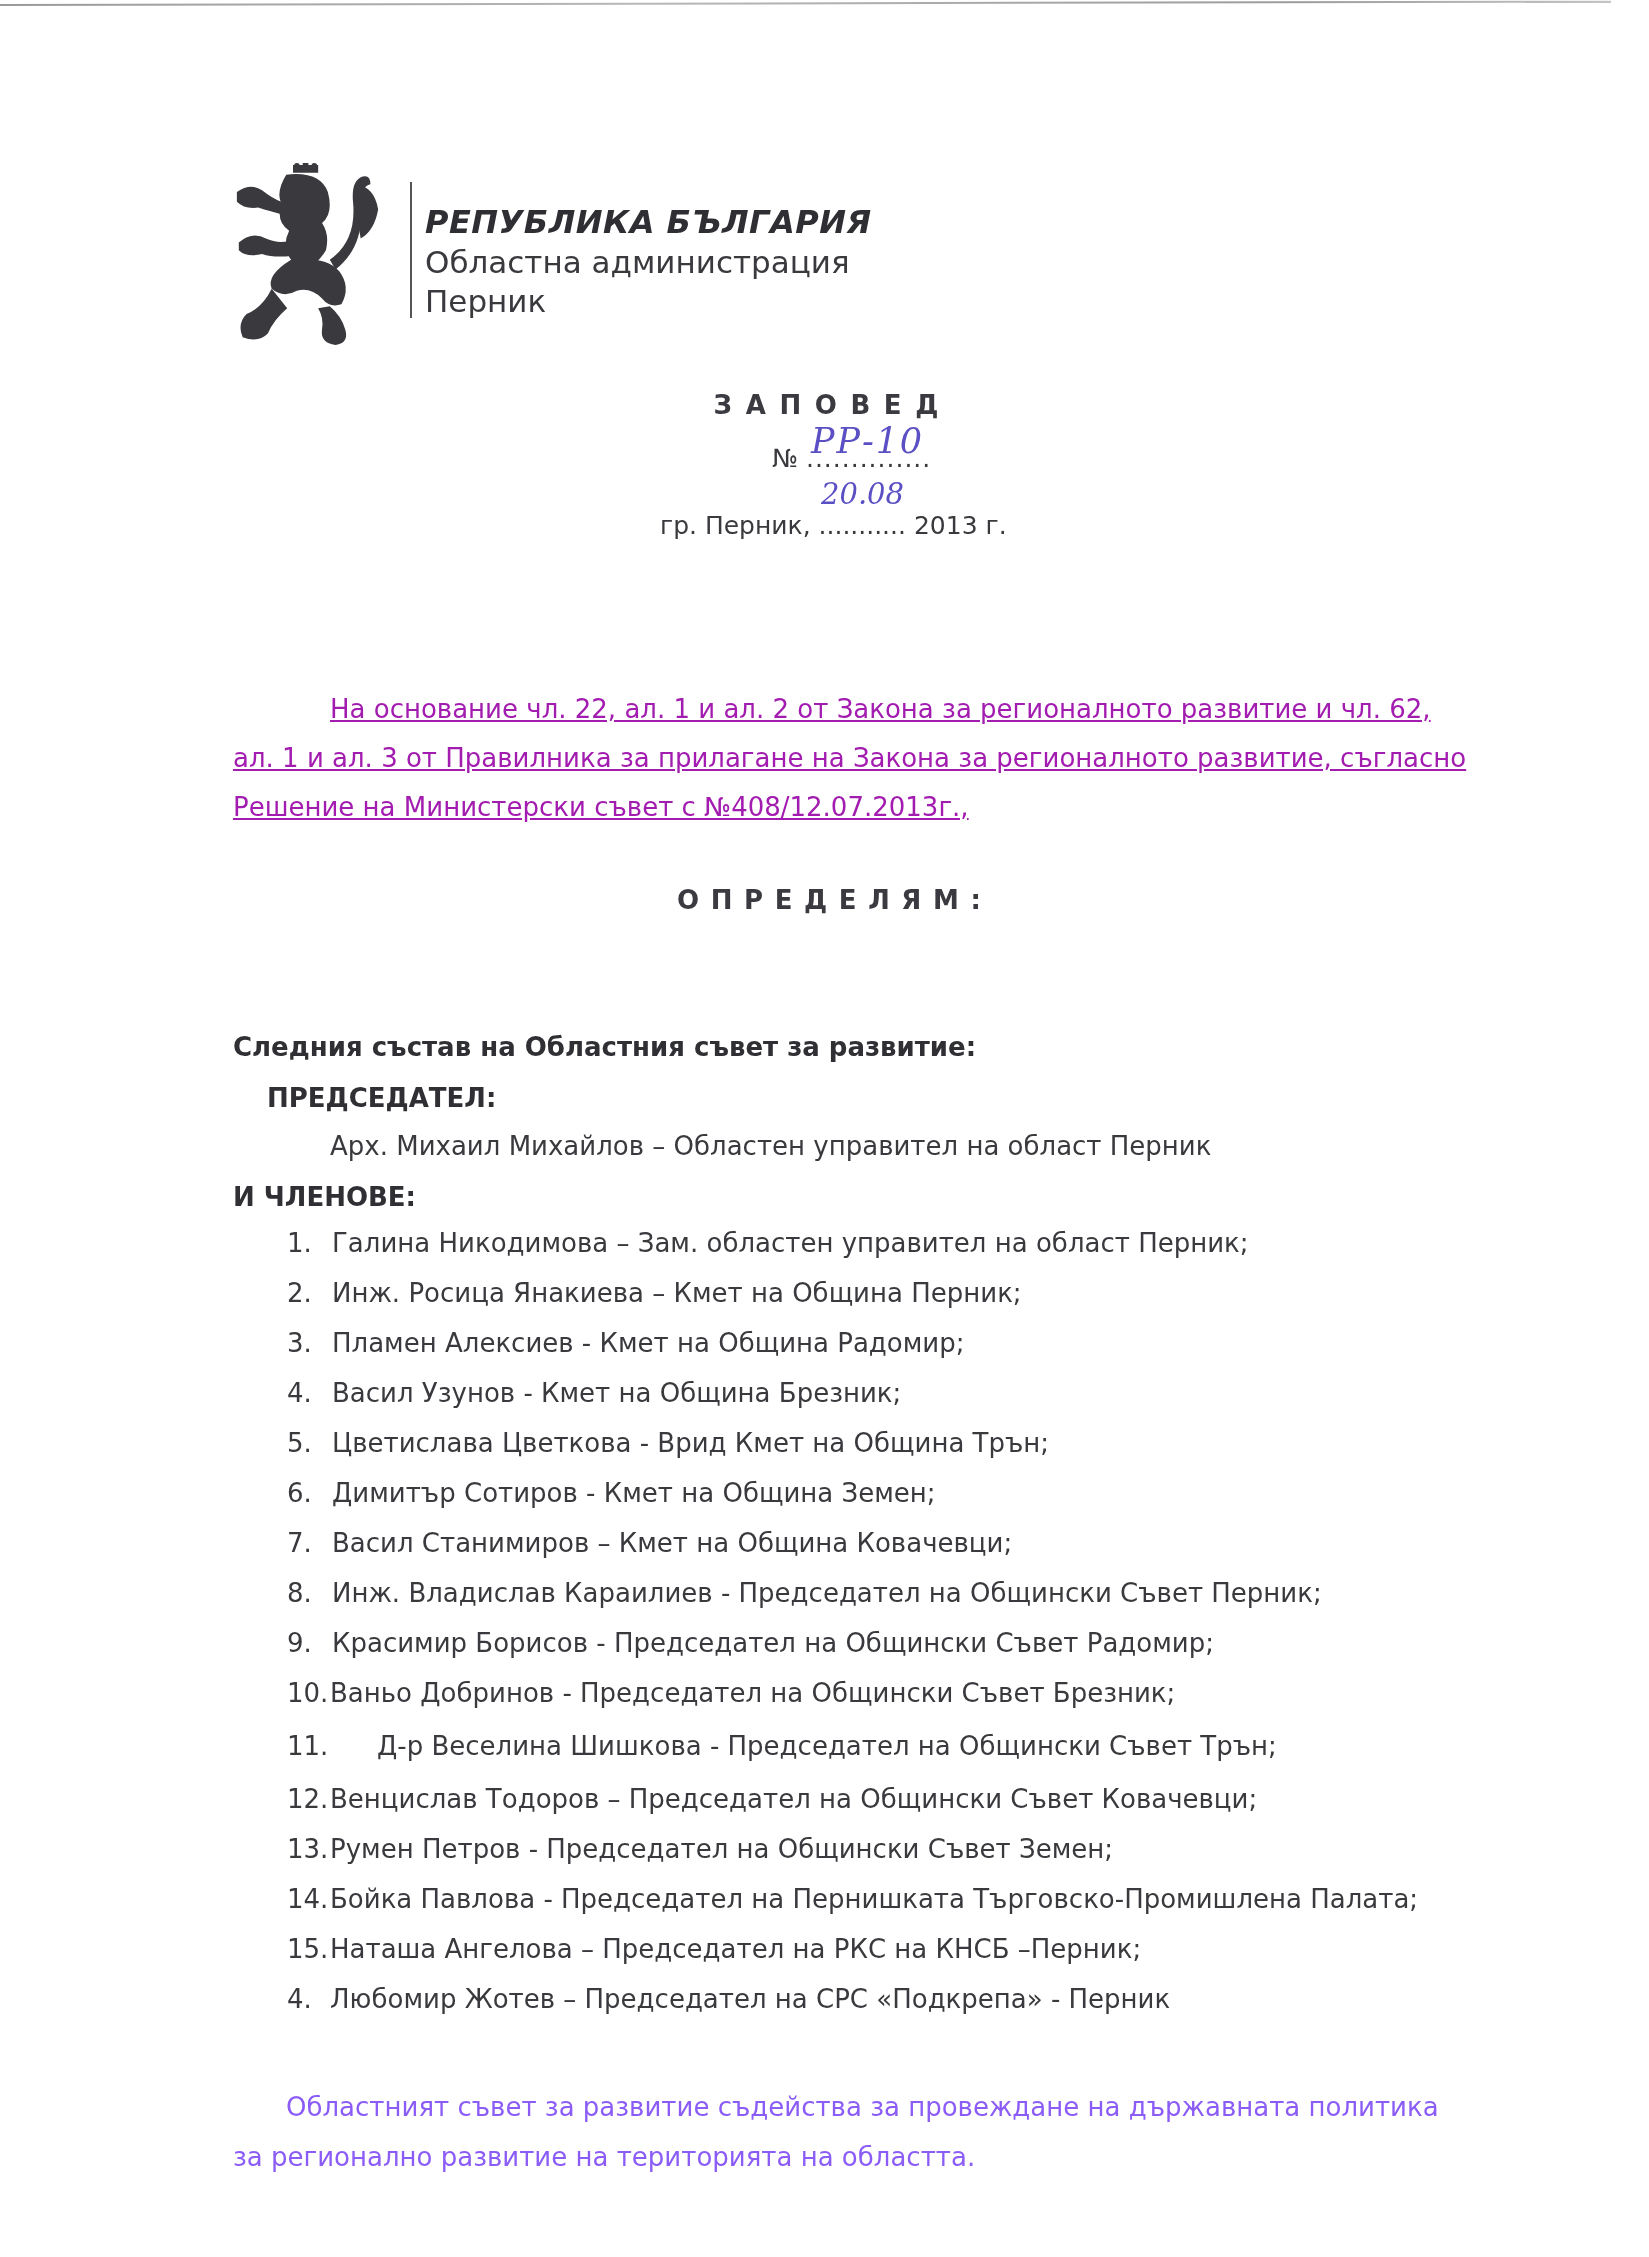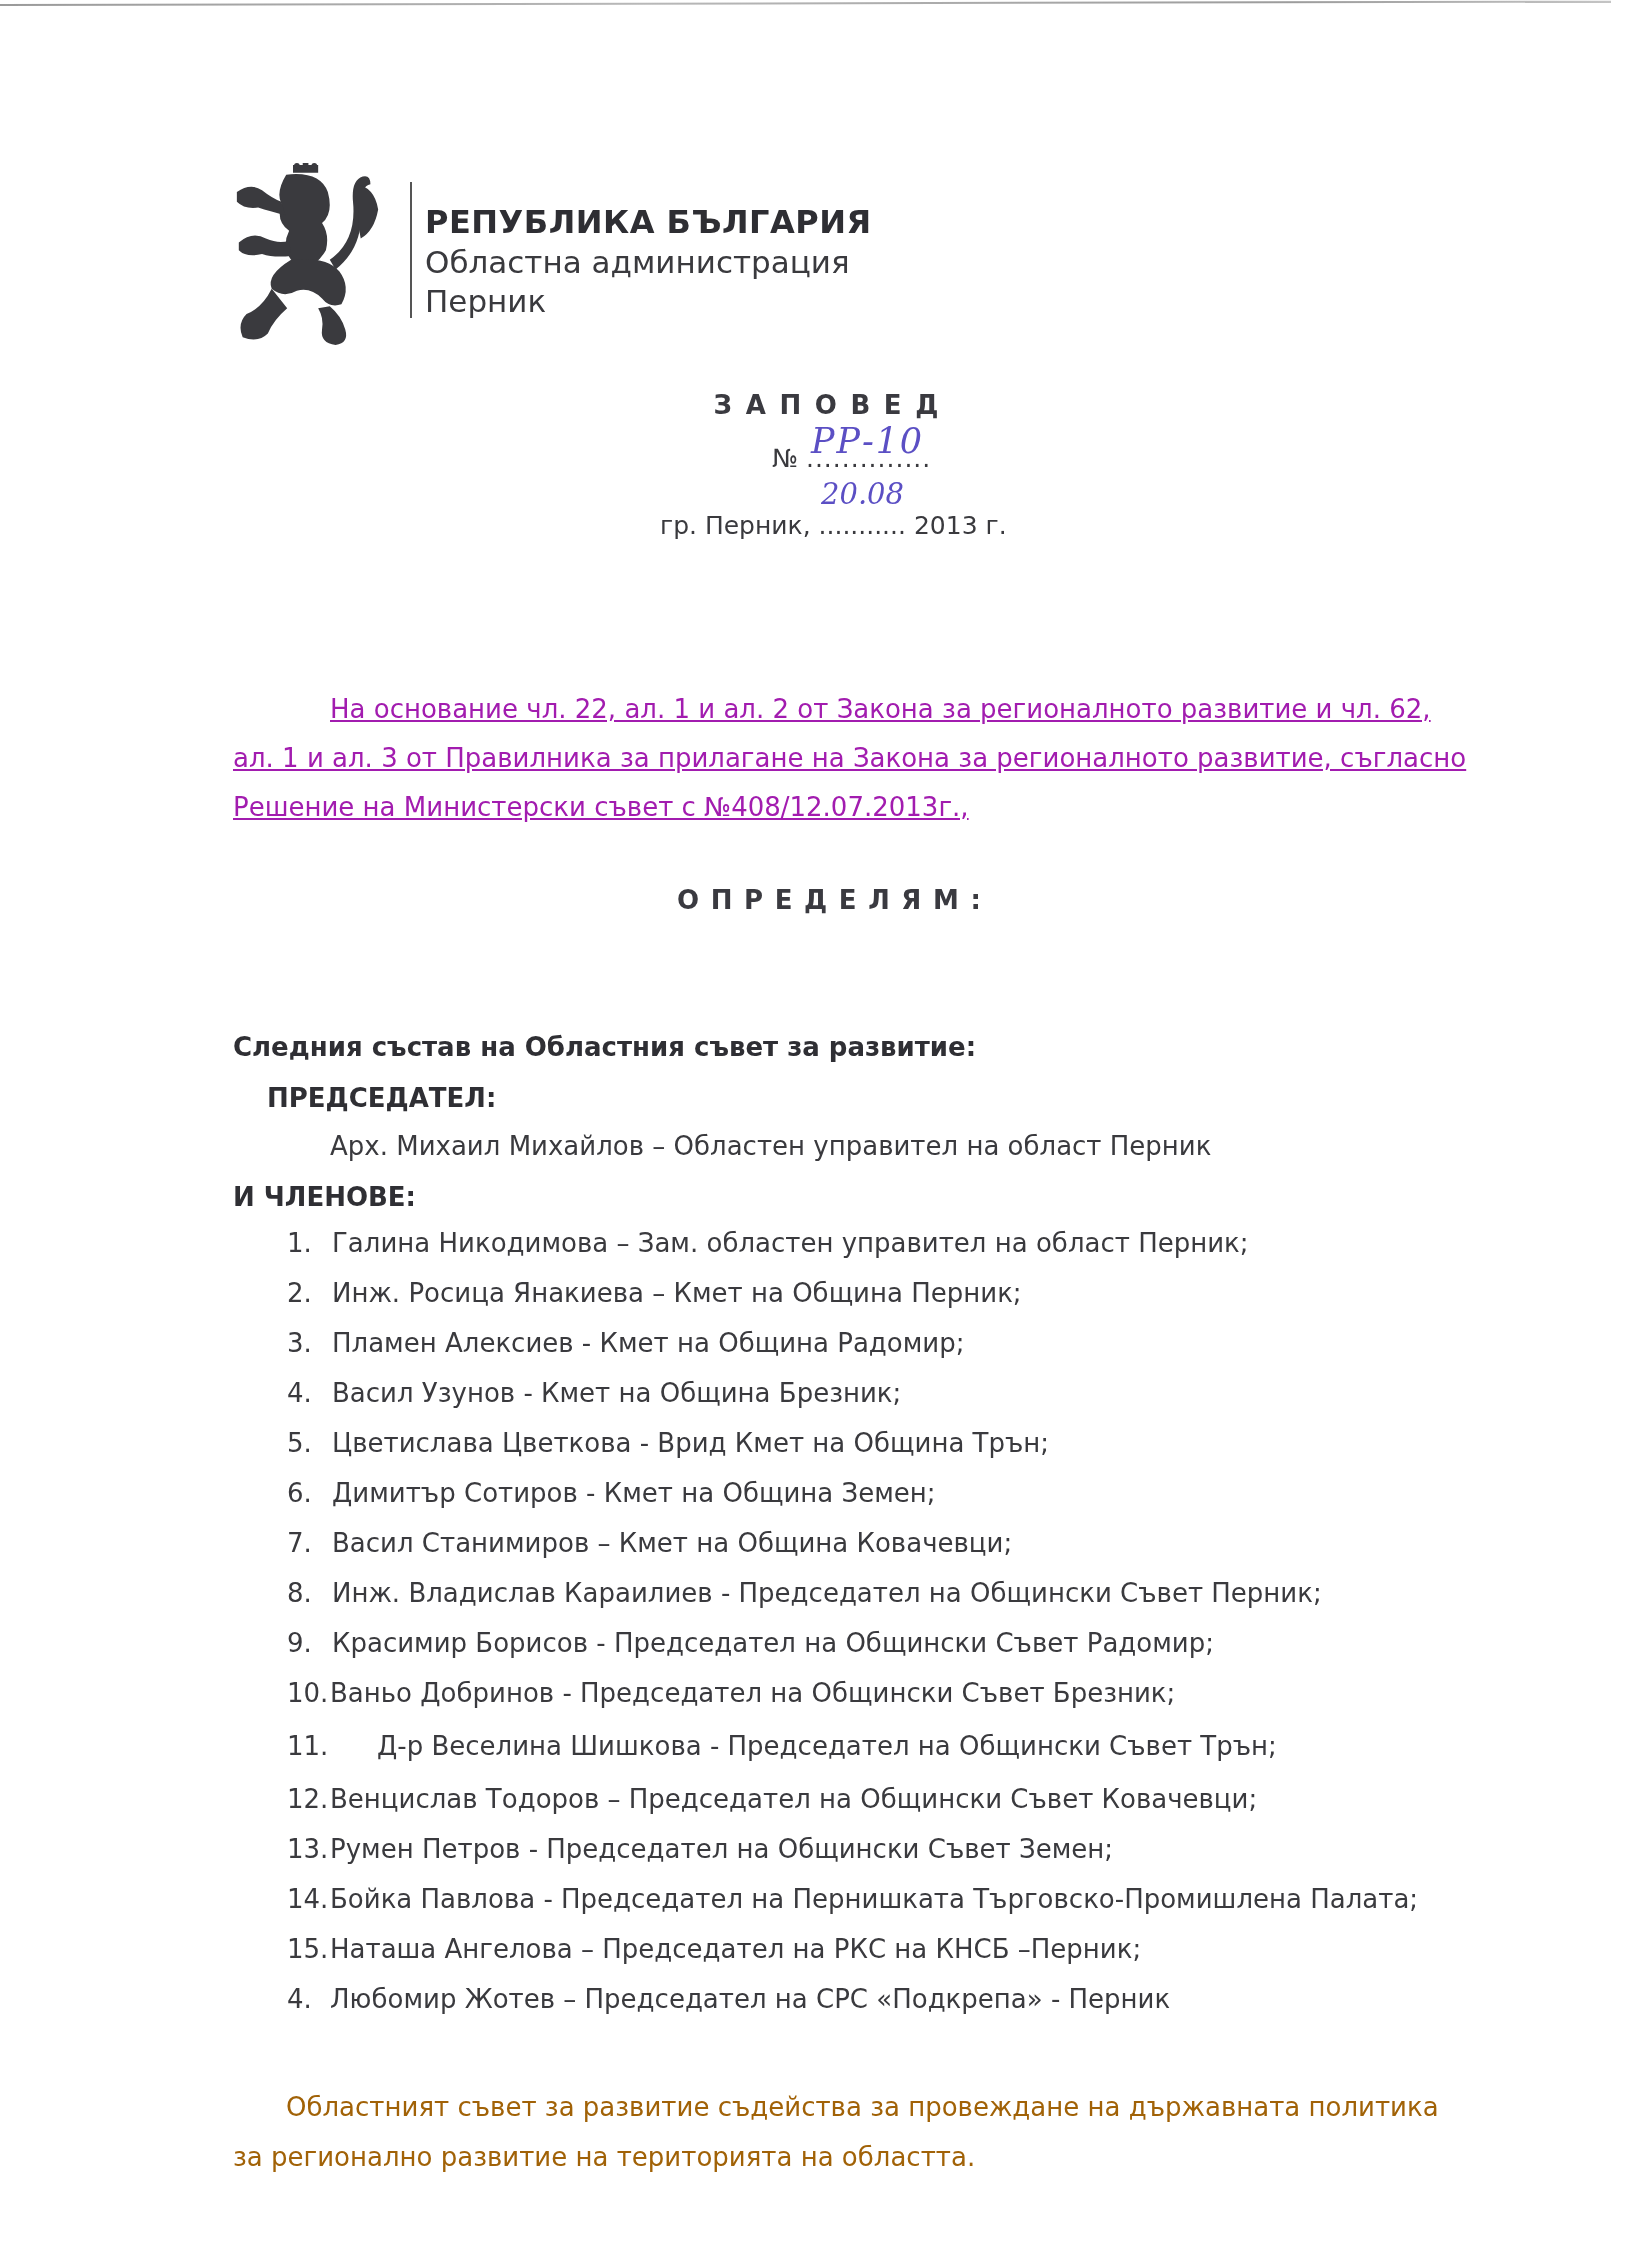--- a/index.html
+++ b/index.html
@@ -10,21 +10,21 @@
   }
   .scan-edge {
     position: absolute; left: 0; top: 3.9px; width: 1611px; height: 1.9px;
     background: linear-gradient(90deg, #9a9a9a, #b8b8b8 40%, #9c9c9c 80%, #c4c4c4);
     transform: rotate(-0.12deg); transform-origin: left;
   }
   .letterhead { position: absolute; left: 233px; top: 163px; height: 184px; width: 776px; }
   .crest { position: absolute; left: 0; top: 0; width: 150px; height: 184px; }
   .lh-divider { position: absolute; left: 177px; top: 19.4px; width: 1.9px; height: 136px; background: #555; }
   .lh-text { position: absolute; left: 192px; top: 39px; }
-  .lh-title { font-size: 32px; font-weight: bold; color: #2e2e33; letter-spacing: 0.5px; line-height: 41px; }
+  .lh-title { font-size: 32px; font-weight: bold; color: #2e2e33; letter-spacing: 0.5px; line-height: 41px; font-style: italic; }
   .lh-sub { font-size: 31px; color: #3a3a3e; line-height: 39px; }
 
   .order-title { position: absolute; top: 390px; left: 0; width: 1650px; text-align: center;
     font-size: 26px; font-weight: bold; letter-spacing: 13.6px; color: #3a3a40; padding-left: 7.8px; }
   .order-no { position: absolute; top: 444px; left: 772px; font-size: 25px; color: #3a3a3e; }
   .order-no .dots { letter-spacing: 1px; }
   .hand { position: absolute; font-family: "DejaVu Serif", serif; font-style: italic; color: #5b4fc4; }
   .hand-no { top: 421px; left: 811px; font-size: 35px; letter-spacing: 1.9px; }
   .hand-date { top: 477px; left: 821px; font-size: 29px; }
   .order-place { position: absolute; top: 511px; left: 660px; font-size: 25px; color: #3a3a3e; }
@@ -42,21 +42,21 @@
   .chair { position: absolute; top: 1131px; left: 330px; font-size: 26px; color: #3a3a3e; }
 
   .members { position: absolute; top: 1228px; left: 233px; width: 1261px; }
   .member { position: relative; height: 50px; font-size: 26px; color: #3a3a3e; white-space: nowrap; }
   .member .num { position: absolute; left: 54px; width: 43px; }
   .member .num.wide { left: 54px; }
   .member .txt { position: absolute; left: 99px; }
   .member .txt.shift { left: 97px; }
   .member .txt.shift11 { left: 109px; margin-left: 35px; }
 
-  .closing { position: absolute; top: 2082px; left: 233px; width: 1242px; font-size: 26px; line-height: 50px; color: #a16207; }
+  .closing { position: absolute; top: 2082px; left: 233px; width: 1242px; font-size: 26px; line-height: 50px; color: #8b5cf6; }
   .closing .indent { display: inline-block; width: 53px; }
 </style>
 </head>
 <body>
 
 <div class="scan-edge"></div>
 
 <div class="letterhead">
   <svg class="crest" viewBox="0 0 155 190">
     <g fill="#3a3a3e">

